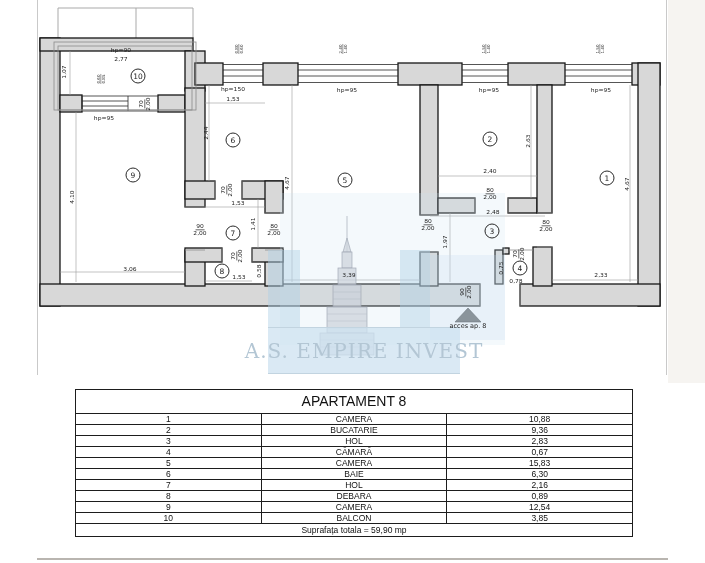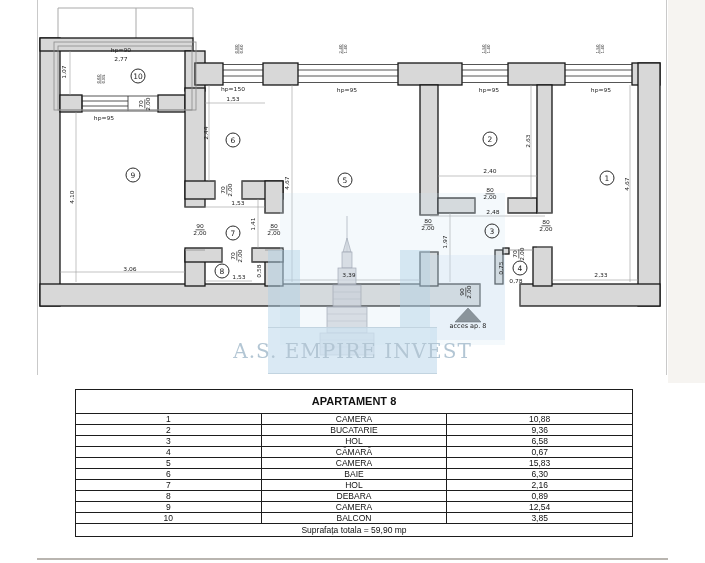--- a/index.html
+++ b/index.html
@@ -17,33 +17,33 @@
   .dim.r{transform:translate(-50%,-50%) rotate(-90deg) scale(.75);}
   .dim.tiny{transform:translate(-50%,-50%) rotate(-90deg) scale(.5);}
   .dim .ftop{border-bottom:.8px solid #333;padding:0 1px;}
   
   .rn{position:absolute;width:13px;height:13px;border:1px solid #2a2a2a;border-radius:50%;
       font:7.5px/13px "DejaVu Sans",sans-serif;text-align:center;color:#1d1d1d;
       transform:translate(-50%,-50%);background:transparent;z-index:5;}
   
   .wm-halo{position:absolute;left:280px;top:193px;width:225px;height:152px;background:rgba(205,228,242,.22);}
   .wm-col{position:absolute;background:rgba(176,208,231,.45);}
-  .wm-band{position:absolute;left:268px;top:327px;width:169px;height:45px;
+  .wm-band{position:absolute;left:268px;top:327px;width:192px;height:45px;
            background:rgba(205,226,240,.75);border-top:1px solid #c2d4e0;border-bottom:1px solid #c2d4e0;
            display:flex;align-items:center;justify-content:center;z-index:4;}
   .wm-text{font-family:"DejaVu Serif",serif;font-size:20px;letter-spacing:1px;color:#b3c6d4;white-space:nowrap;}
   #wm-building{position:absolute;left:0;top:0;z-index:3;}
   
   .acces{position:absolute;font:6.5px "DejaVu Sans",sans-serif;color:#222;transform:translate(-50%,0);z-index:5;}
   
   #apt-table{position:absolute;left:75px;top:389px;width:558px;border-collapse:collapse;table-layout:fixed;
              background:#fff;z-index:6;}
   #apt-table td,#apt-table th{border:1px solid #1d1d1d;padding:0;font-family:"Liberation Sans",sans-serif;
              font-size:8.5px;color:#111;text-align:center;height:10px;line-height:10px;font-weight:normal;}
-  #apt-table .title-cell{font-size:11px;font-weight:bold;height:23px;line-height:23px;}
+  #apt-table .title-cell{font-size:14px;font-weight:normal;height:23px;line-height:23px;}
   #apt-table .head-cell{font-size:9px;height:13px;line-height:13px;}
   #apt-table .head-left{text-align:left;padding-left:5px;}
   #apt-table .sum-cell{height:12px;line-height:12px;}
 </style>
 </head>
 <body>
 
 <div id="stage">
 
   <div class="sheet-shade"></div>
@@ -320,21 +320,21 @@
           <td>10,88</td>
         </tr>
         <tr>
           <td>2</td>
           <td>BUCATARIE</td>
           <td>9,36</td>
         </tr>
         <tr>
           <td>3</td>
           <td>HOL</td>
-          <td>6,58</td>
+          <td>2,83</td>
         </tr>
         <tr>
           <td>4</td>
           <td>CĂMARĂ</td>
           <td>0,67</td>
         </tr>
         <tr>
           <td>5</td>
           <td>CAMERA</td>
           <td>15,83</td>

